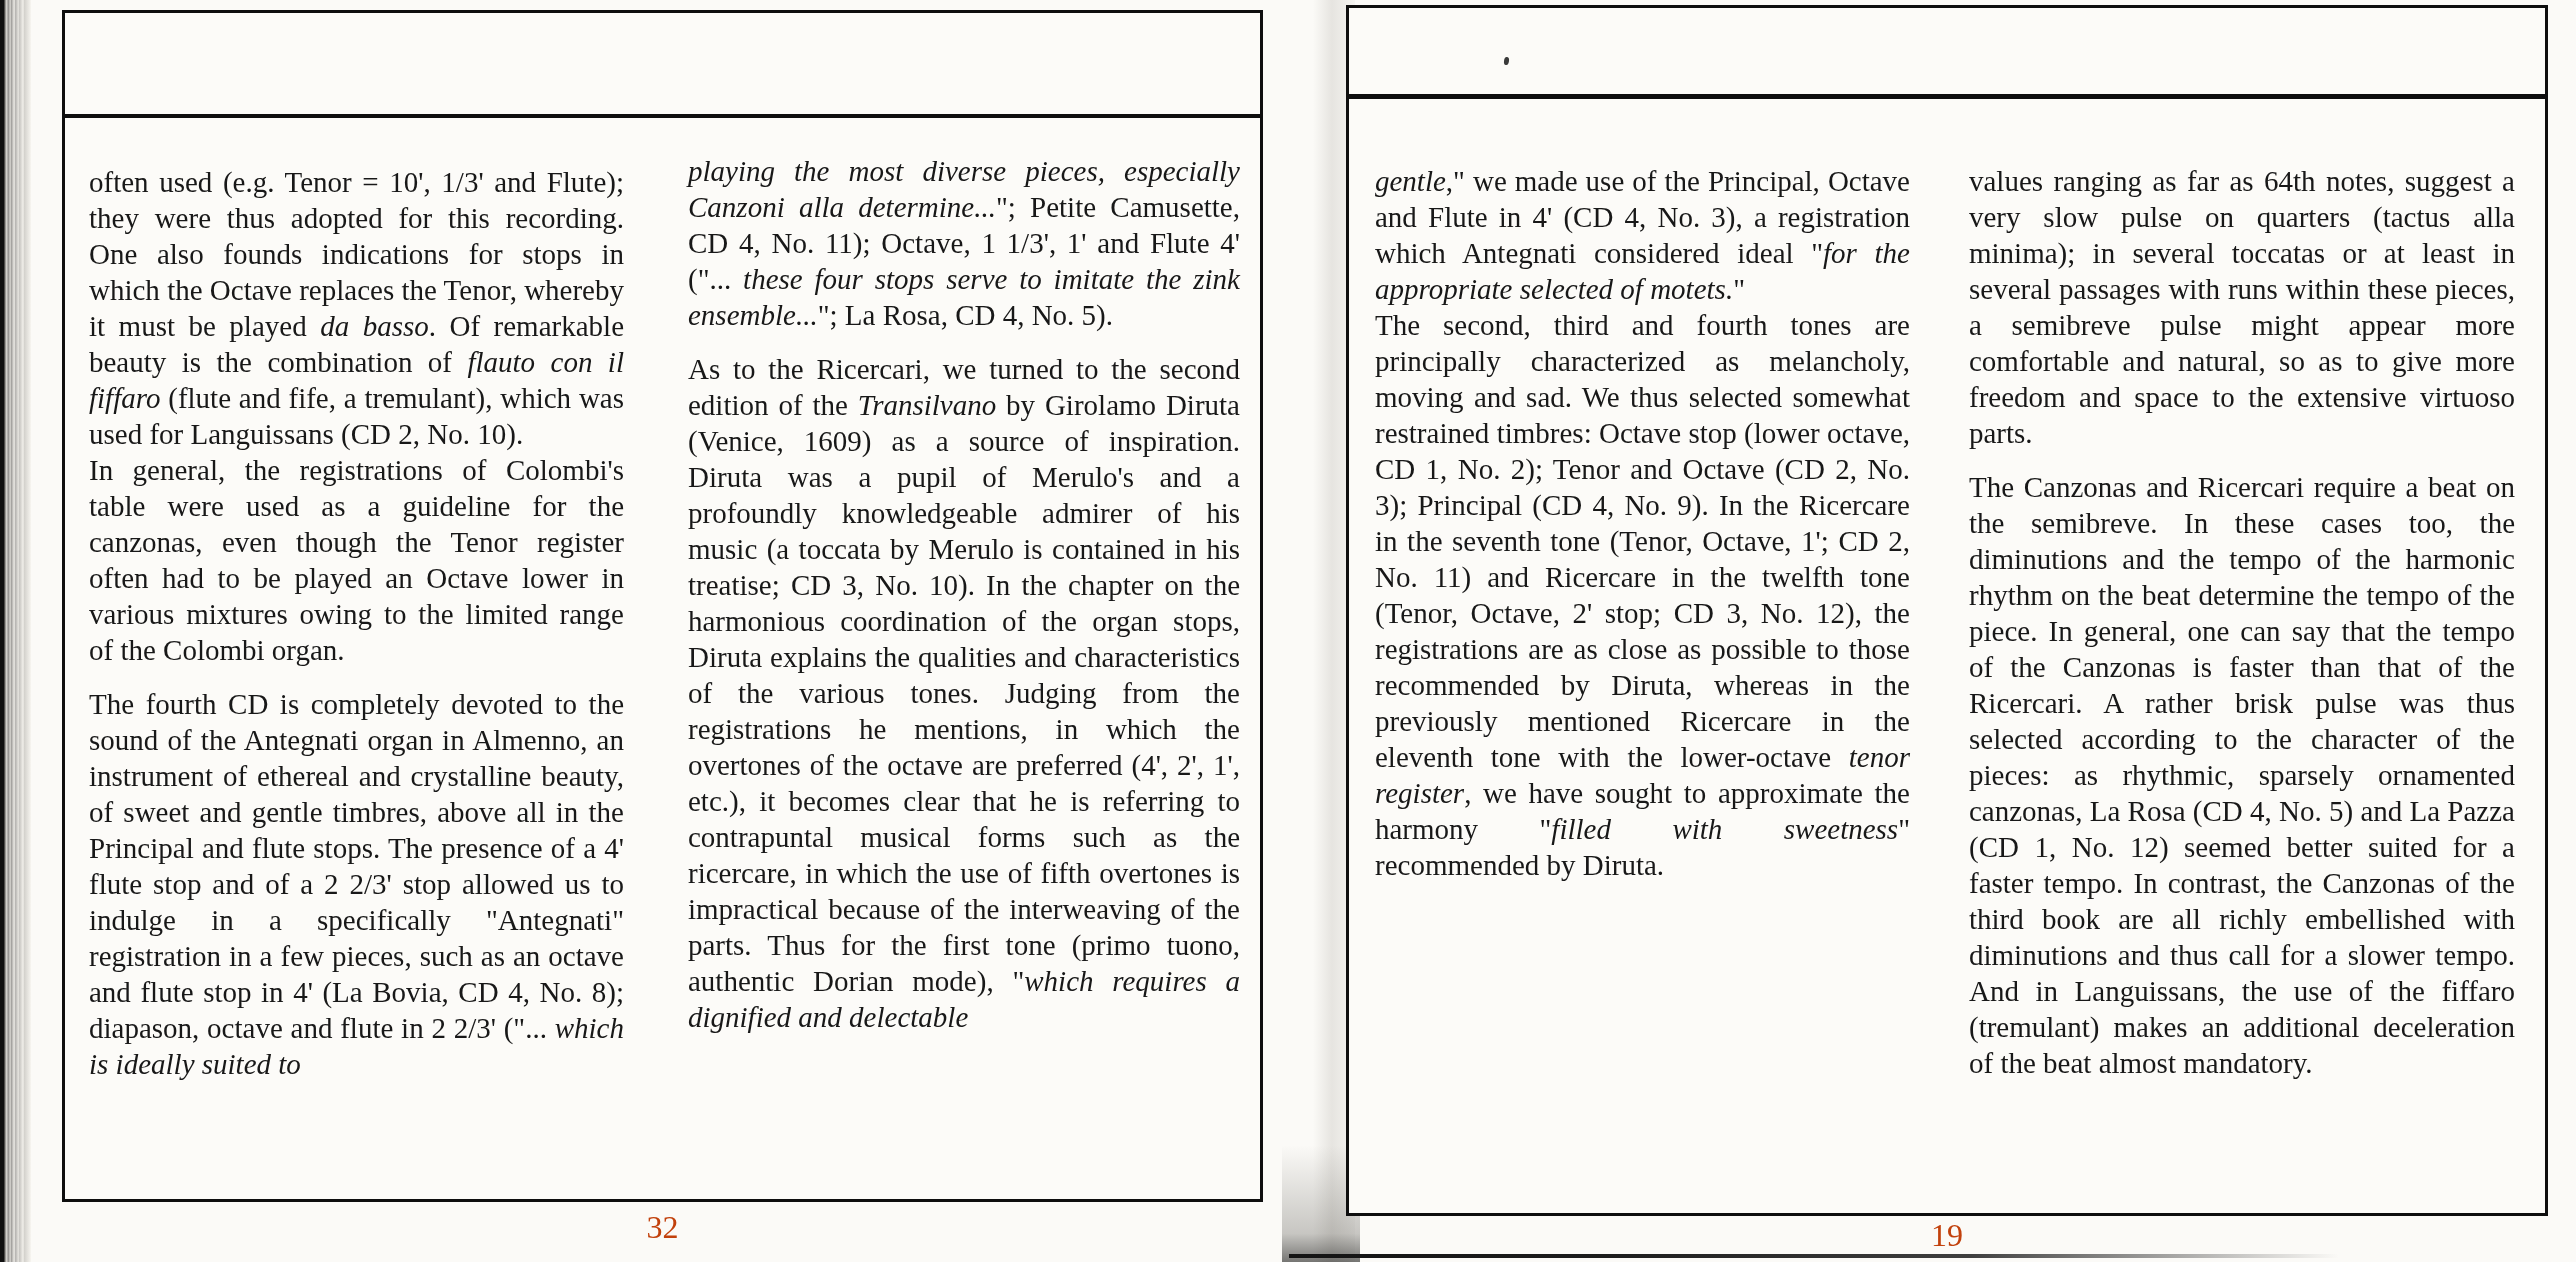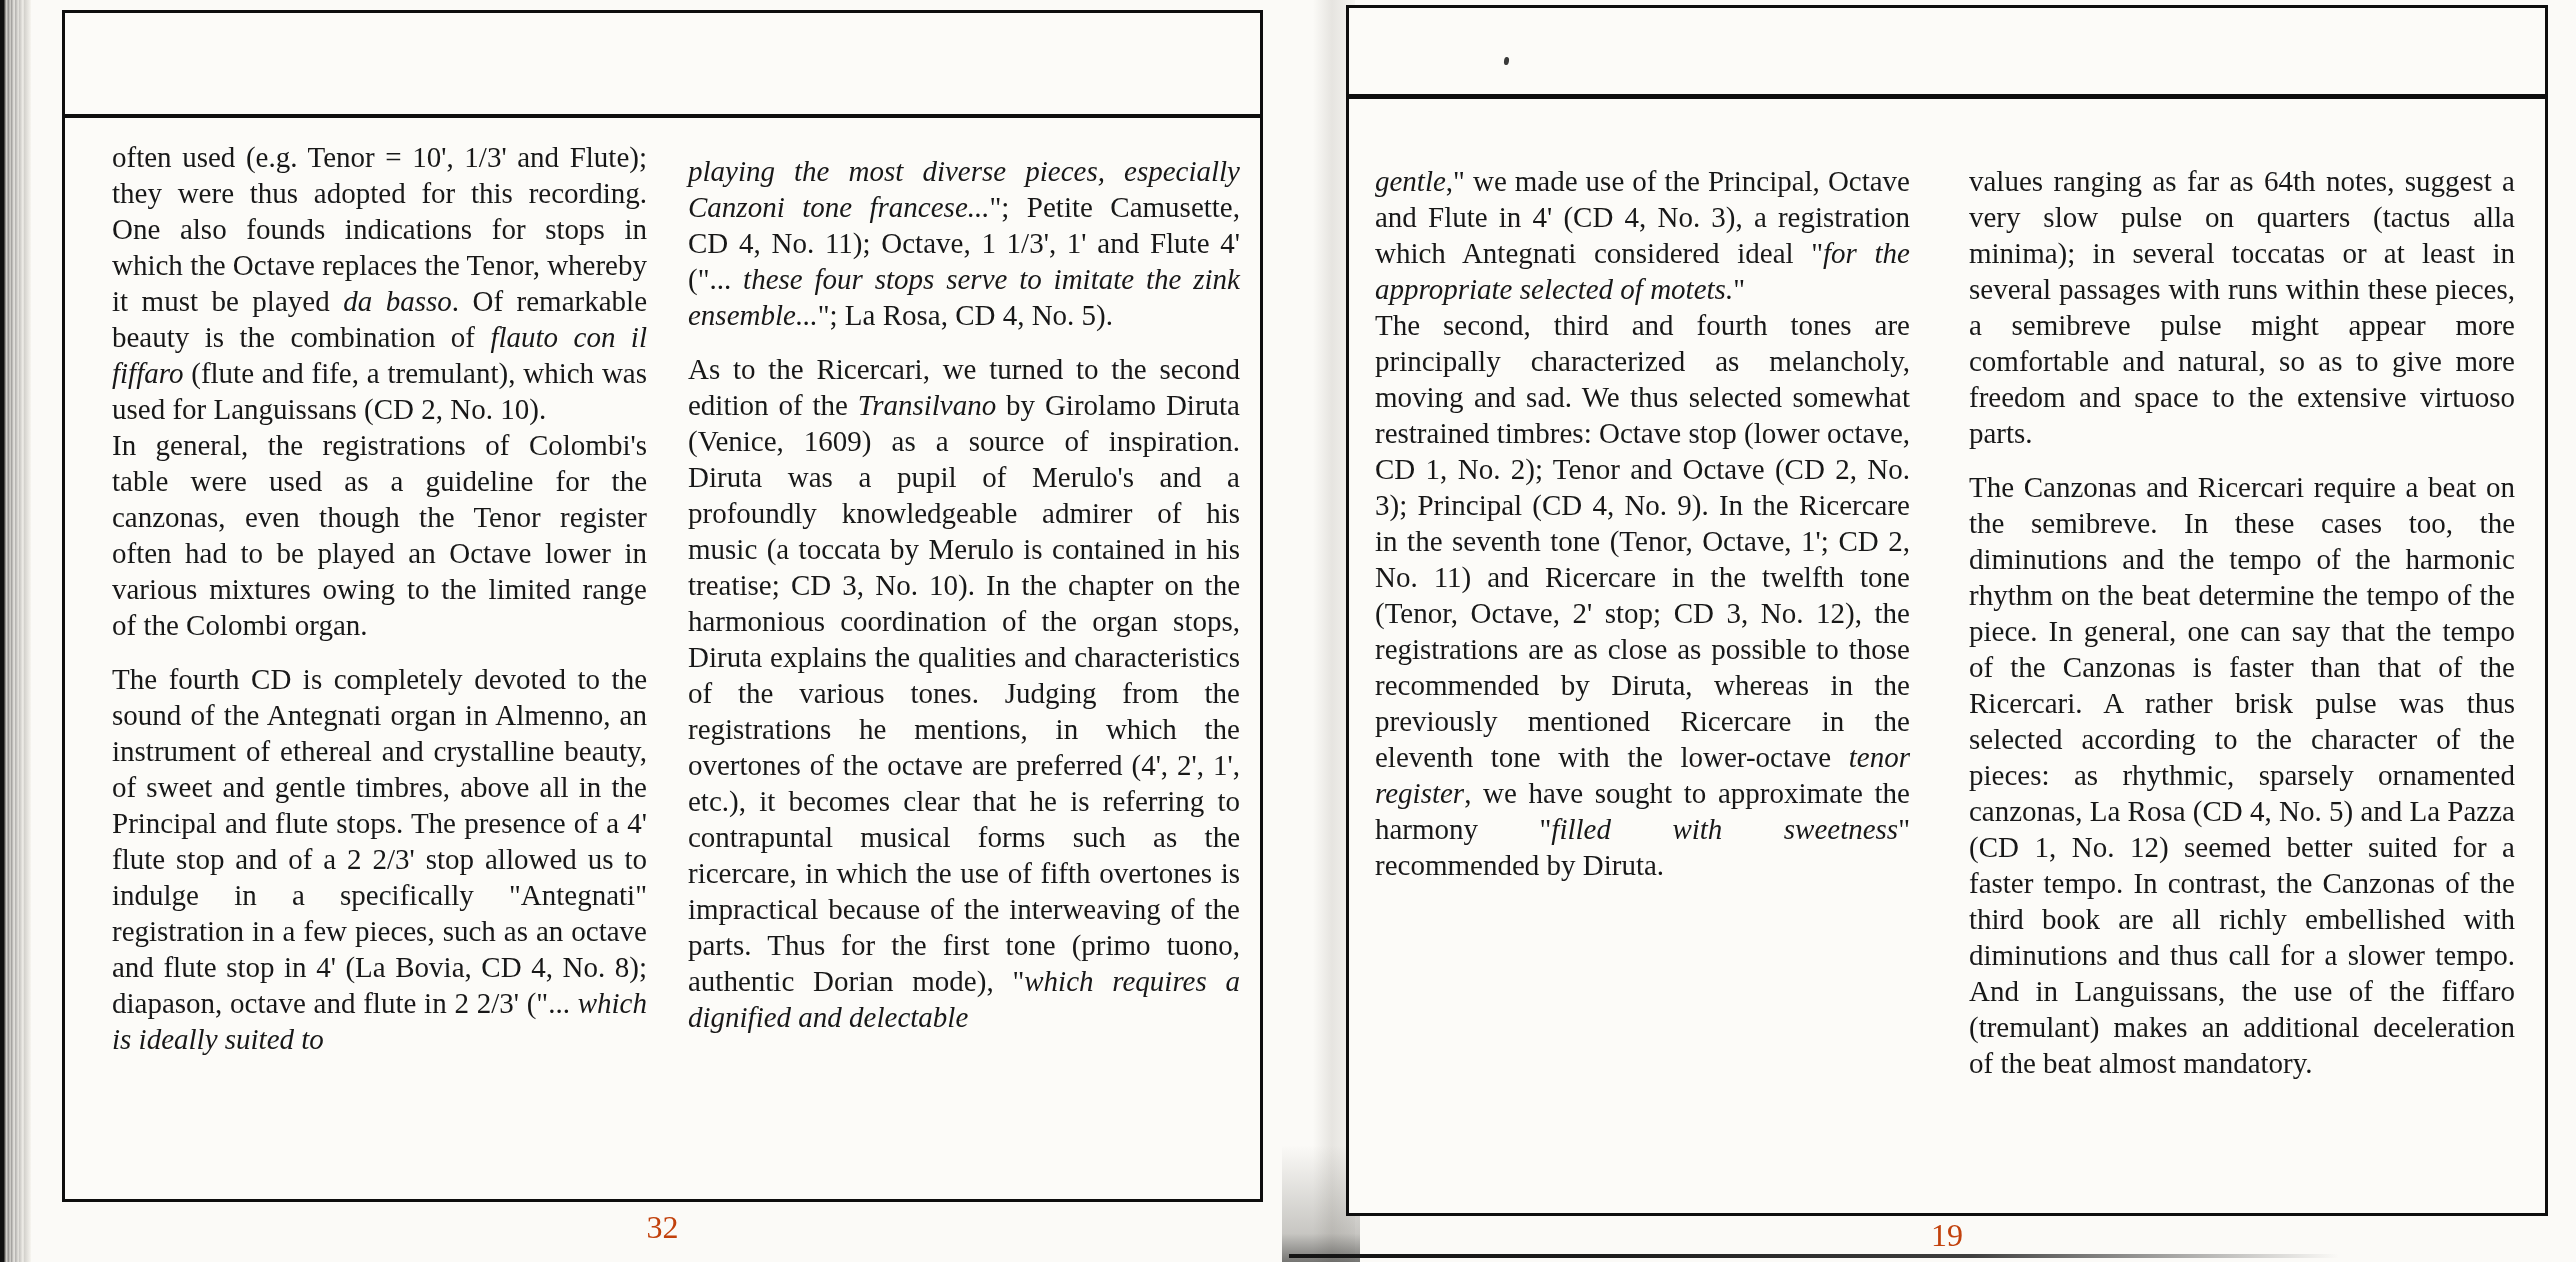--- a/index.html
+++ b/index.html
@@ -37,21 +37,21 @@
   #right-header { left: 1346px; top: 5.4px;   width: 1202px; height: 92px; }
   #right-body   { left: 1346px; top: 96px; width: 1202px; height: 1120px; }
 
   .col {
     position: absolute;
     text-align: justify;
     font-size: 29px;
     line-height: 36px;
     color: #181818;
   }
-  #col-0-0 { left: 89px;  top: 139px; width: 535px; margin-left: 23px; }
+  #col-0-0 { left: 89px;  top: 164px; width: 535px; }
   #col-0-1 { left: 688px; top: 153px; width: 552px; }
   #col-1-0 { left: 1375px; top: 163px; width: 535px; }
   #col-1-1 { left: 1969px; top: 163px; width: 546px; }
 
   .para { white-space: pre-line; }
   .para + .para { margin-top: 18.3px; }
   .i { font-style: italic; }
 
   .pagenum {
     position: absolute;
@@ -94,21 +94,21 @@
   <div class="page-box" id="left-header">
     <span></span>
   </div>
   <div class="page-box" id="left-body"></div>
   <div class="col" id="col-0-0">
       <div class="para"><span>often used (e.g. Tenor = 10', 1/3' and Flute); they were thus adopted for this recording. One also founds indications for stops in which the Octave replaces the Tenor, whereby it must be played </span><span class="i">da basso</span><span>. Of remarkable beauty is the combination of </span><span class="i">flauto con il fiffaro</span><span> (flute and fife, a tremulant), which was used for Languissans (CD 2, No. 10).
 In general, the registrations of Colombi's table were used as a guideline for the canzonas, even though the Tenor register often had to be played an Octave lower in various mixtures owing to the limited range of the Colombi organ.</span></div>
       <div class="para"><span>The fourth CD is completely devoted to the sound of the Antegnati organ in Almenno, an instrument of ethereal and crystalline beauty, of sweet and gentle timbres, above all in the Principal and flute stops. The presence of a 4' flute stop and of a 2 2/3' stop allowed us to indulge in a specifically "Antegnati" registration in a few pieces, such as an octave and flute stop in 4' (La Bovia, CD 4, No. 8); diapason, octave and flute in 2 2/3' ("... </span><span class="i">which is ideally suited to</span></div>
     </div>
   <div class="col" id="col-0-1">
-      <div class="para"><span class="i">playing the most diverse pieces, especially Canzoni tone francese...</span><span>"; Petite Camusette, CD 4, No. 11); Octave, 1 1/3', 1' and Flute 4' ("... </span><span class="i">these four stops serve to imitate the zink ensemble...</span><span>"; La Rosa, CD 4, No. 5).</span></div>
+      <div class="para"><span class="i">playing the most diverse pieces, especially Canzoni alla determine...</span><span>"; Petite Camusette, CD 4, No. 11); Octave, 1 1/3', 1' and Flute 4' ("... </span><span class="i">these four stops serve to imitate the zink ensemble...</span><span>"; La Rosa, CD 4, No. 5).</span></div>
       <div class="para"><span>As to the Ricercari, we turned to the second edition of the </span><span class="i">Transilvano</span><span> by Girolamo Diruta (Venice, 1609) as a source of inspiration. Diruta was a pupil of Merulo's and a profoundly knowledgeable admirer of his music (a toccata by Merulo is contained in his treatise; CD 3, No. 10). In the chapter on the harmonious coordination of the organ stops, Diruta explains the qualities and characteristics of the various tones. Judging from the registrations he mentions, in which the overtones of the octave are preferred (4', 2', 1', etc.), it becomes clear that he is referring to contrapuntal musical forms such as the ricercare, in which the use of fifth overtones is impractical because of the interweaving of the parts. Thus for the first tone (primo tuono, authentic Dorian mode), "</span><span class="i">which requires a dignified and delectable</span></div>
     </div>
   <div class="pagenum" id="pn-left">32</div>
 
   <div class="gutter-shadow"></div>
   <div class="gutter-smudge"></div>
 
   <div class="page-box" id="right-header">
     <span></span>
   </div>

